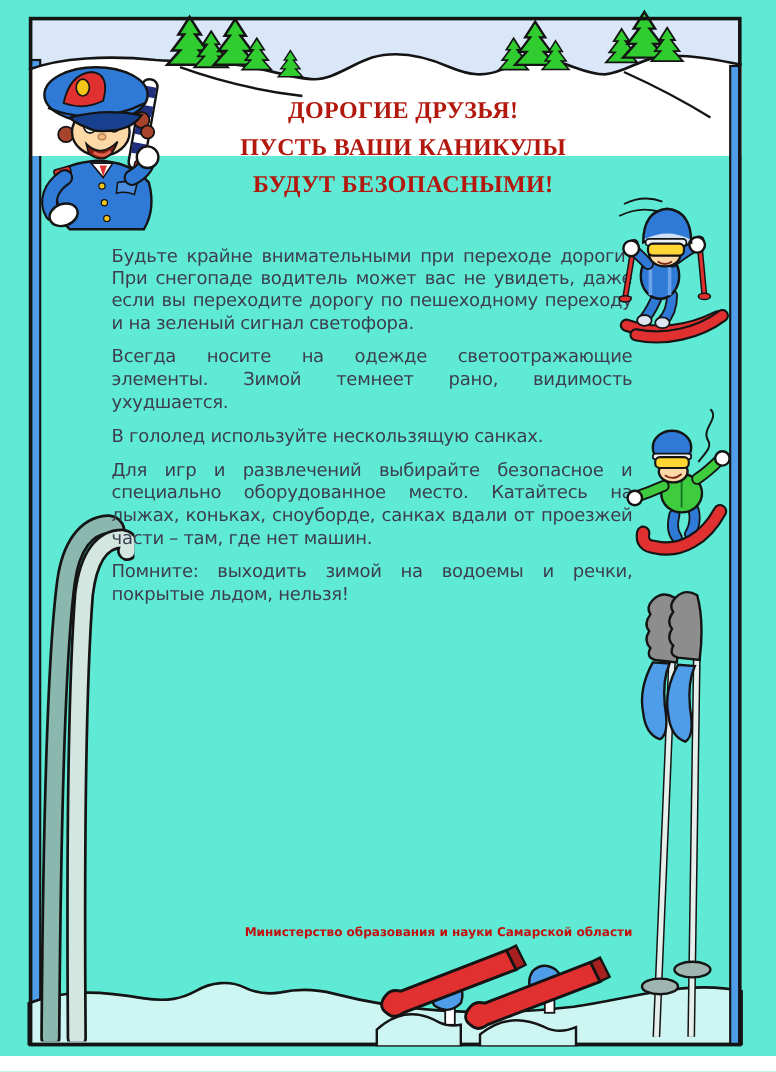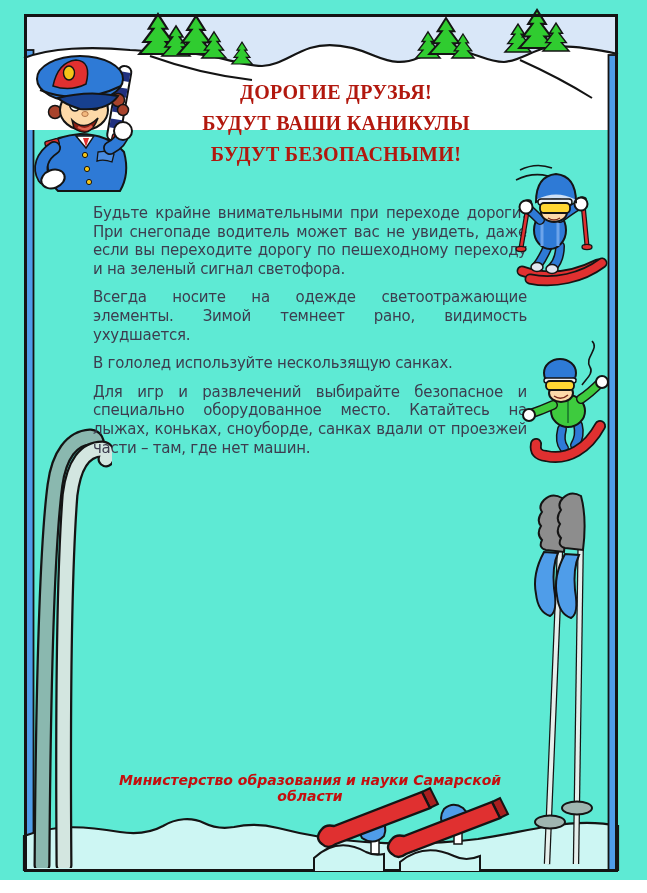--- a/index.html
+++ b/index.html
@@ -16,22 +16,22 @@
         font-family:"DejaVu Sans",sans-serif;}
   .abs{position:absolute;}
   .title{left:136px;top:77px;width:400px;text-align:center;
          font-family:"Liberation Serif",serif;font-weight:bold;font-size:20px;
          line-height:31px;color:var(--title-red);letter-spacing:.3px;}
   .title span{display:block;}
   .body-text{left:93px;top:204px;width:434px;text-align:justify;
              font-size:15px;line-height:18.6px;color:var(--body-text);
              letter-spacing:-0.25px;}
   .body-text p{margin:0 0 10px 0;}
-  .footer{left:93px;top:772px;width:434px;text-align:center;font-style:italic;
-          font-weight:bold;font-size:14px;color:var(--footer-red);}
+  .footer{left:93px;top:772px;width:434px;text-align:right;
+          font-weight:bold;font-size:10px;color:var(--footer-red);}
   svg{display:block;}
   .f-sky{fill:var(--sky);} .f-strip{fill:var(--strip-blue);}
   .f-snow{fill:var(--snow-cyan);} .f-tree{fill:var(--tree-green);}
   .f-red{fill:var(--accent-red);} .f-reddark{fill:var(--accent-red-dark);}
   .f-uni{fill:var(--uniform-blue);} .f-visor{fill:var(--visor-blue);}
   .f-skin{fill:var(--skin);} .f-hair{fill:var(--hair);}
   .f-glove{fill:var(--glove);} .f-green{fill:var(--jacket-green);}
   .f-yellow{fill:var(--goggles-yellow);} .f-grip{fill:var(--grip-grey);}
   .f-basket{fill:var(--basket-grey);} .f-gold{fill:var(--gold);}
   .s-ink{stroke:#141414;} 
@@ -78,29 +78,30 @@
 
   <svg class="abs" style="left:12px;top:403px" width="100" height="465" viewBox="0 0 100 465">
     <path d="M30,462 C31,320 34,150 43,82 C47,52 60,35 78,34 Q86,35 84,44" fill="none" class="s-ink" stroke-width="17" stroke-linecap="round"></path>
     <path d="M30,462 C31,320 34,150 43,82 C47,52 60,35 78,34 Q86,35 84,44" fill="none" stroke="var(--ski-teal)" stroke-width="12.5" stroke-linecap="round"></path>
     <path d="M52,462 C51,330 52,170 58,92 C62,60 74,46 90,46 Q97,47 94,56" fill="none" class="s-ink" stroke-width="17" stroke-linecap="round"></path>
     <path d="M52,462 C51,330 52,170 58,92 C62,60 74,46 90,46 Q97,47 94,56" fill="none" stroke="var(--ski-teal-light)" stroke-width="12.5" stroke-linecap="round"></path>
   </svg>
 
   <div class="abs title">
     <span>ДОРОГИЕ ДРУЗЬЯ!</span>
-    <span>БУДУТ ВАШИ КАНИКУЛЫ</span>
+    <span>ПУСТЬ ВАШИ КАНИКУЛЫ</span>
     <span>БУДУТ БЕЗОПАСНЫМИ!</span>
   </div>
 
   <div class="abs body-text">
     <p>Будьте крайне внимательными при переходе дороги! При снегопаде водитель может вас не увидеть, даже если вы переходите дорогу по пешеходному переходу и на зеленый сигнал светофора.</p>
     <p>Всегда носите на одежде светоотражающие элементы. Зимой темнеет рано, видимость ухудшается.</p>
     <p>В гололед используйте нескользящую санках.</p>
     <p>Для игр и развлечений выбирайте безопасное и специально оборудованное место. Катайтесь на лыжах, коньках, сноуборде, санках вдали от проезжей части – там, где нет машин.</p>
+    <p>Помните: выходить зимой на водоемы и речки, покрытые льдом, нельзя!</p>
   </div>
 
   <div class="abs footer">Министерство образования и науки Самарской области</div>
 
   <svg class="abs" style="left:28px;top:48px" width="115" height="145" viewBox="0 0 115 145">
 
     <g transform="rotate(10 93 60)">
       <rect x="84" y="18" width="13" height="76" rx="6" fill="#fff" class="s-ink" stroke-width="2"></rect>
       <rect x="84.8" y="24" width="11.4" height="9" fill="#20307f"></rect>
       <rect x="84.8" y="40" width="11.4" height="9" fill="#20307f"></rect>

